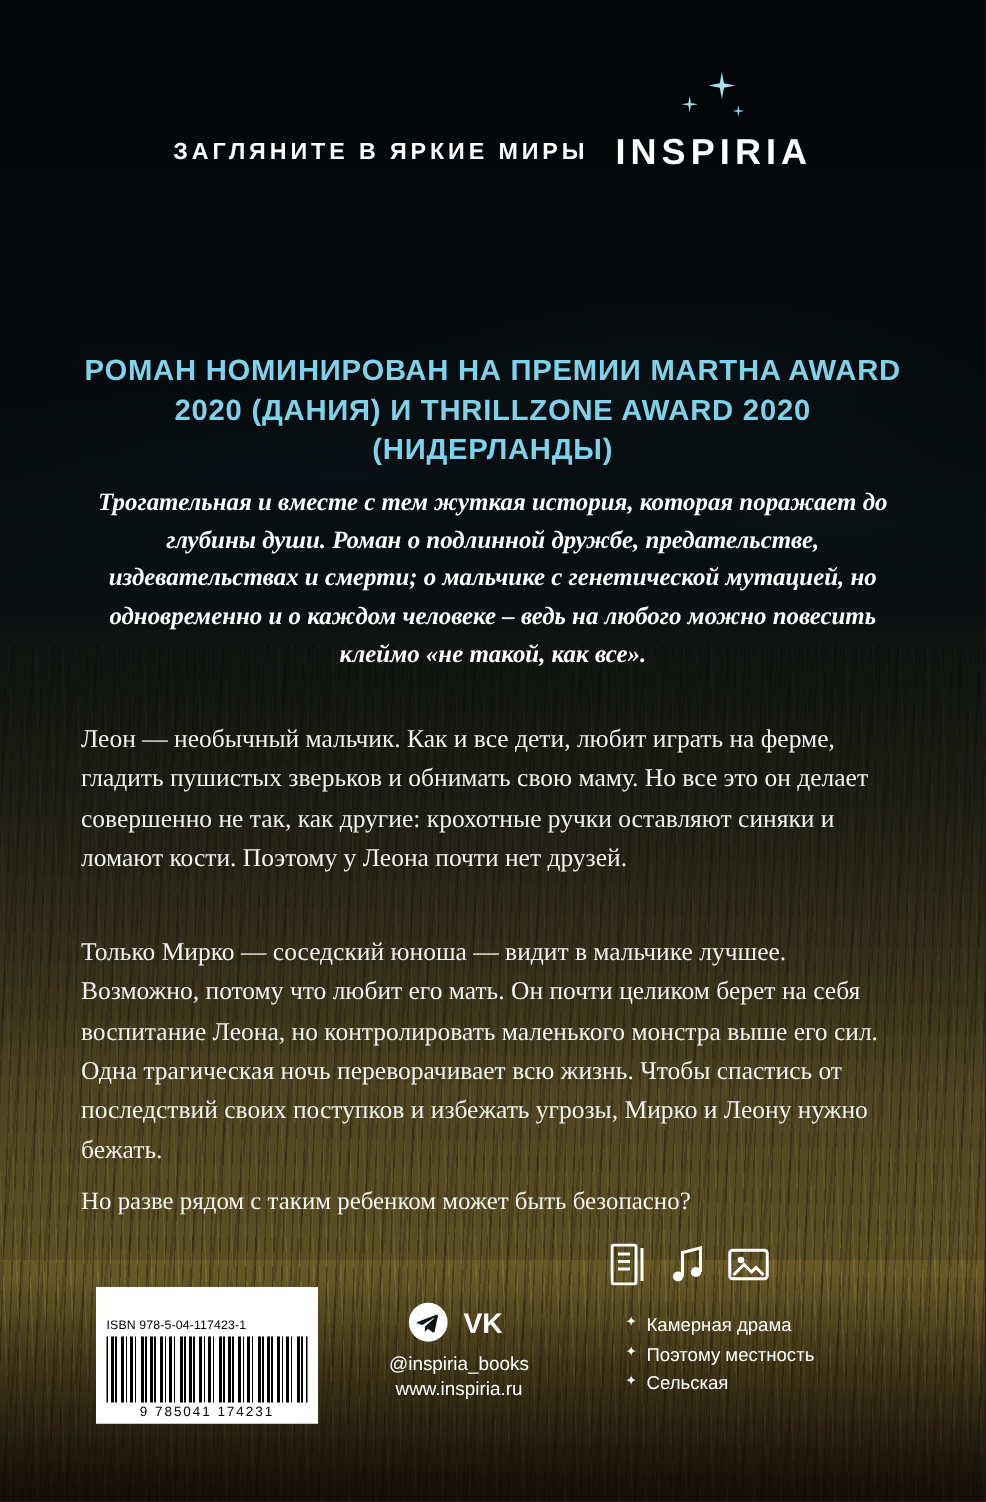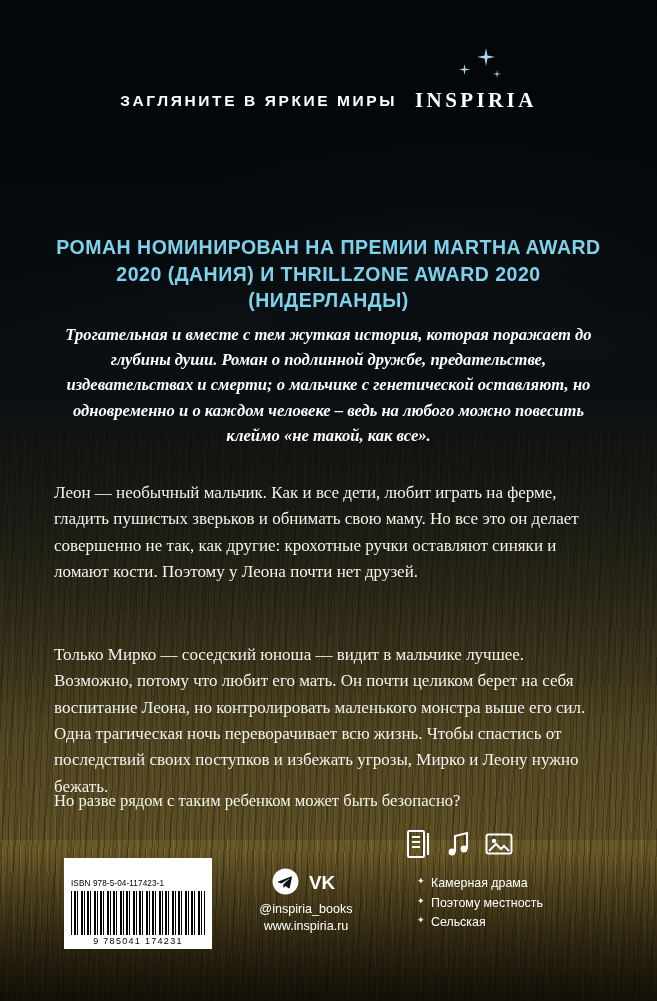--- a/index.html
+++ b/index.html
@@ -99,25 +99,24 @@
     letter-spacing: 2.6px;
     color: #ffffff;
     white-space: nowrap;
   }
   .logo-wrap {
     position: relative;
     display: flex;
     align-items: center;
   }
   .logo-text {
-    font-size: 21px;
+    font-size: 24px;
     font-weight: bold;
     letter-spacing: 3.4px;
     color: #ffffff;
-    font-family: Liberation Serif, serif;
   }
   .sparkles {
     position: absolute;
     top: -42px;
     left: 38px;
     width: 60px;
     height: 42px;
   }
   .spark {
     position: absolute;
@@ -178,21 +177,21 @@
     position: absolute;
     left: 54px;
     right: 54px;
     text-align: left;
     font-size: 17px;
     line-height: 1.55;
     color: #f2f2ee;
     font-family: Liberation Serif, serif;
   }
   .para.p1 { top: 480px; }
-  .para.p2 { top: 642px; }
+  .para.p2 { top: 622px; }
   .para.p3 { top: 788px; font-size: 16.6px; }
 
   
   .isbn-box {
     position: absolute;
     left: 64px;
     bottom: 52px;
     width: 148px;
     background: #ffffff;
     border: 1px solid #ffffff;
@@ -308,21 +307,21 @@
           <span class="spark s1"></span>
           <span class="spark s2"></span>
           <span class="spark s3"></span>
         </div>
         <div class="logo-text">INSPIRIA</div>
       </div>
     </div>
 
     <div class="subheadline">РОМАН НОМИНИРОВАН НА ПРЕМИИ MARTHA AWARD 2020 (ДАНИЯ) И THRILLZONE AWARD 2020 (НИДЕРЛАНДЫ)</div>
 
-    <div class="blurb">Трогательная и вместе с тем жуткая история, которая поражает до глубины души. Роман о подлинной дружбе, предательстве, издевательствах и смерти; о мальчике с генетической оставляют, но одновременно и о каждом человеке – ведь на любого можно повесить клеймо «не такой, как все».</div>
+    <div class="blurb">Трогательная и вместе с тем жуткая история, которая поражает до глубины души. Роман о подлинной дружбе, предательстве, издевательствах и смерти; о мальчике с генетической мутацией, но одновременно и о каждом человеке – ведь на любого можно повесить клеймо «не такой, как все».</div>
     <div class="para p1">Леон — необычный мальчик.  Как и все дети, любит играть на ферме, гладить пушистых зверьков и обнимать свою маму. Но все это он делает совершенно не так, как другие: крохотные ручки оставляют синяки и ломают кости.  Поэтому у Леона почти нет друзей.</div>
     <div class="para p2">Только Мирко — соседский юноша — видит в мальчике лучшее. Возможно, потому что любит его мать. Он почти целиком берет на себя воспитание Леона, но контролировать маленького монстра выше его сил. Одна трагическая ночь переворачивает всю жизнь. Чтобы спастись от последствий своих поступков и избежать угрозы, Мирко и Леону нужно бежать.</div>
     <div class="para p3">Но разве рядом с таким ребенком может быть безопасно?</div>
 
     <div class="isbn-box">
       <div class="isbn-text">ISBN 978-5-04-117423-1</div>
       <div class="barcode"></div>
       <div class="barcode-digits">9 785041 174231</div>
     </div>
 

